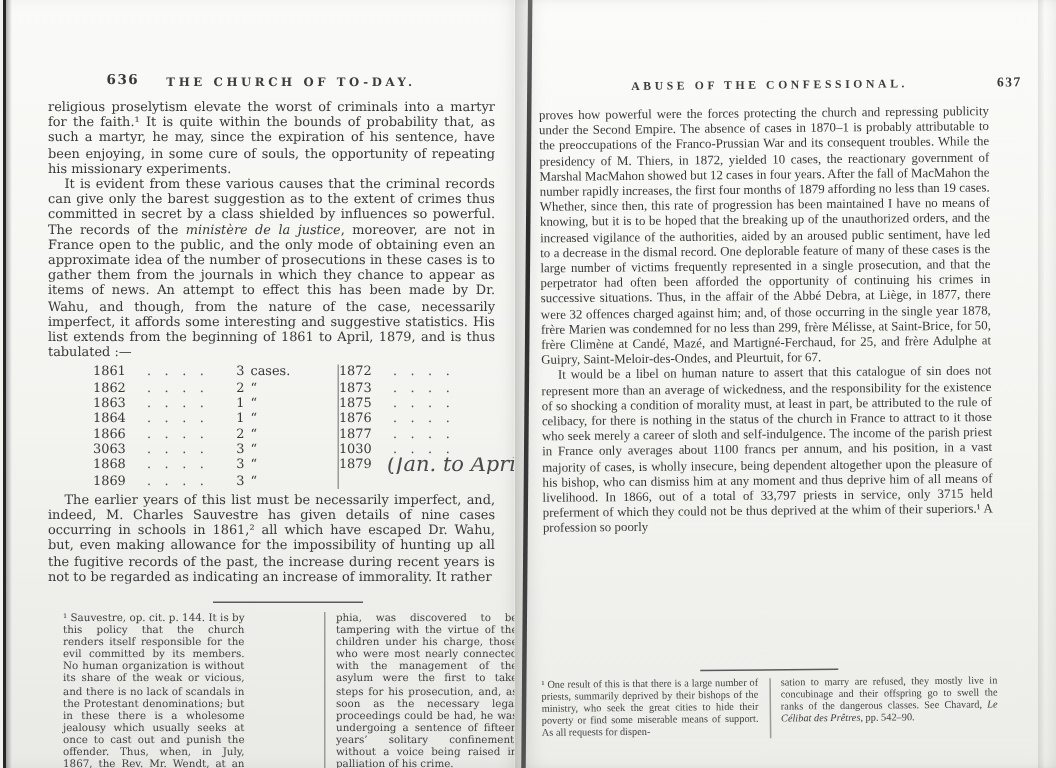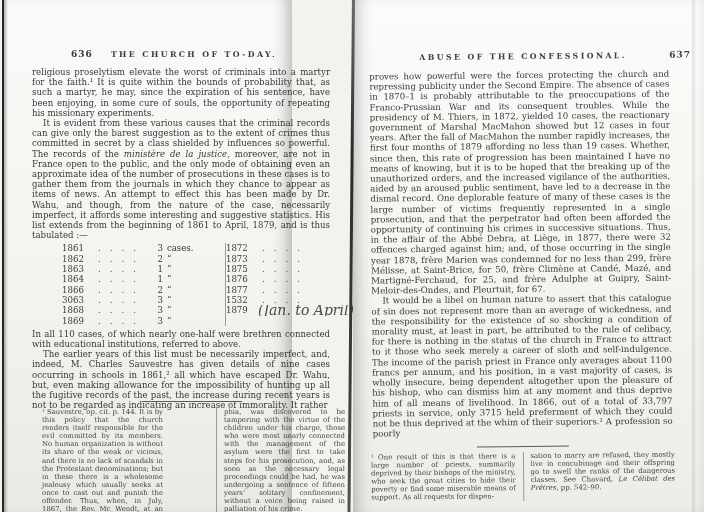--- a/index.html
+++ b/index.html
@@ -6,28 +6,29 @@
   body{
     width:704px;height:512px;overflow:hidden;position:relative;
     background:#f2f2ef;
     font-family:"DejaVu Serif","Liberation Serif",serif;
     color:#383838;
     -webkit-font-smoothing:antialiased;
   }
   .scan{position:absolute;inset:0;}
   .page{position:absolute;top:0;bottom:0;}
   .page.left{
-    left:4px;width:288px;
+    left:4px;width:349px;
     background:linear-gradient(180deg,#fafaf8 0%,#f3f3f0 55%,#e9e9e5 100%);
     box-shadow:inset -14px 0 18px -12px rgba(0,0,0,0.35);
   }
   .page.right{
-    left:353px;right:0;
+    left:343px;right:0;
     background:linear-gradient(180deg,#fbfbf9 0%,#f4f4f1 55%,#ecece8 100%);
     box-shadow:inset 14px 0 18px -12px rgba(0,0,0,0.30), inset -6px 0 10px -6px rgba(0,0,0,0.10);
+    font-family:Liberation Serif, serif;
   }
   .left-edge{position:absolute;top:0;bottom:0;left:2px;width:2px;background:#262626;}
   .left-edge-soft{position:absolute;top:0;bottom:0;left:4px;width:4px;
     background:linear-gradient(90deg,rgba(0,0,0,0.30),rgba(0,0,0,0));}
   .gutter{
     position:absolute;top:-6px;height:530px;left:352px;width:3px;
     background:linear-gradient(180deg,#6a6a6a,#2b2b2b 30%,#3a3a3a 70%,#555);
     transform:rotate(0.5deg);transform-origin:top center;
   }
   .right-crease{position:absolute;top:0;bottom:0;right:8px;width:4px;
@@ -159,35 +160,34 @@
               <span class="tn">1</span>
               <span class="tu">“</span>
             </div>
           <div class="trow">
               <span class="ty">1877</span>
               <span class="tl">....</span>
               <span class="tn">16</span>
               <span class="tu">“</span>
             </div>
           <div class="trow">
-              <span class="ty">1532</span>
+              <span class="ty">1030</span>
               <span class="tl">....</span>
               <span class="tn">51</span>
               <span class="tu">“</span>
             </div>
           <div class="trow">
               <span class="ty">1879</span>
               <span class="tl plain">(Jan. to April)</span>
               <span class="tn">19</span>
               <span class="tu">“</span>
             </div>
         </div>
       </div>
 
-      <p>In all 110 cases, of which nearly one-half were brethren connected with educational institutions, referred to above.</p>
       <p class="indent">The earlier years of this list must be necessarily imperfect, and, indeed, M. Charles Sauvestre has given details of nine cases occurring in schools in 1861,² all which have escaped Dr. Wahu, but, even making allowance for the impossibility of hunting up all the fugitive records of the past, the increase during recent years is not to be regarded as indicating an increase of immorality.  It rather</p>
     </div>
 
     <div class="fn-rule" style="top:401px;left:138px;width:100px;"></div>
 
     <div class="footnotes" style="top:408px;left:38px;width:303px;gap:46px;">
       <div class="fn-col">
         <p>¹ Sauvestre, op. cit. p. 144.  It is by this policy that the church renders itself responsible for the evil committed by its members.  No human organization is without its share of the weak or vicious, and there is no lack of scandals in the Protestant denominations; but in these there is a wholesome jealousy which usually seeks at once to cast out and punish the offender.  Thus, when, in July, 1867, the Rev. Mr. Wendt, at an orphan institution near Philadel-</p>
       </div>
       <div class="fn-col second">

